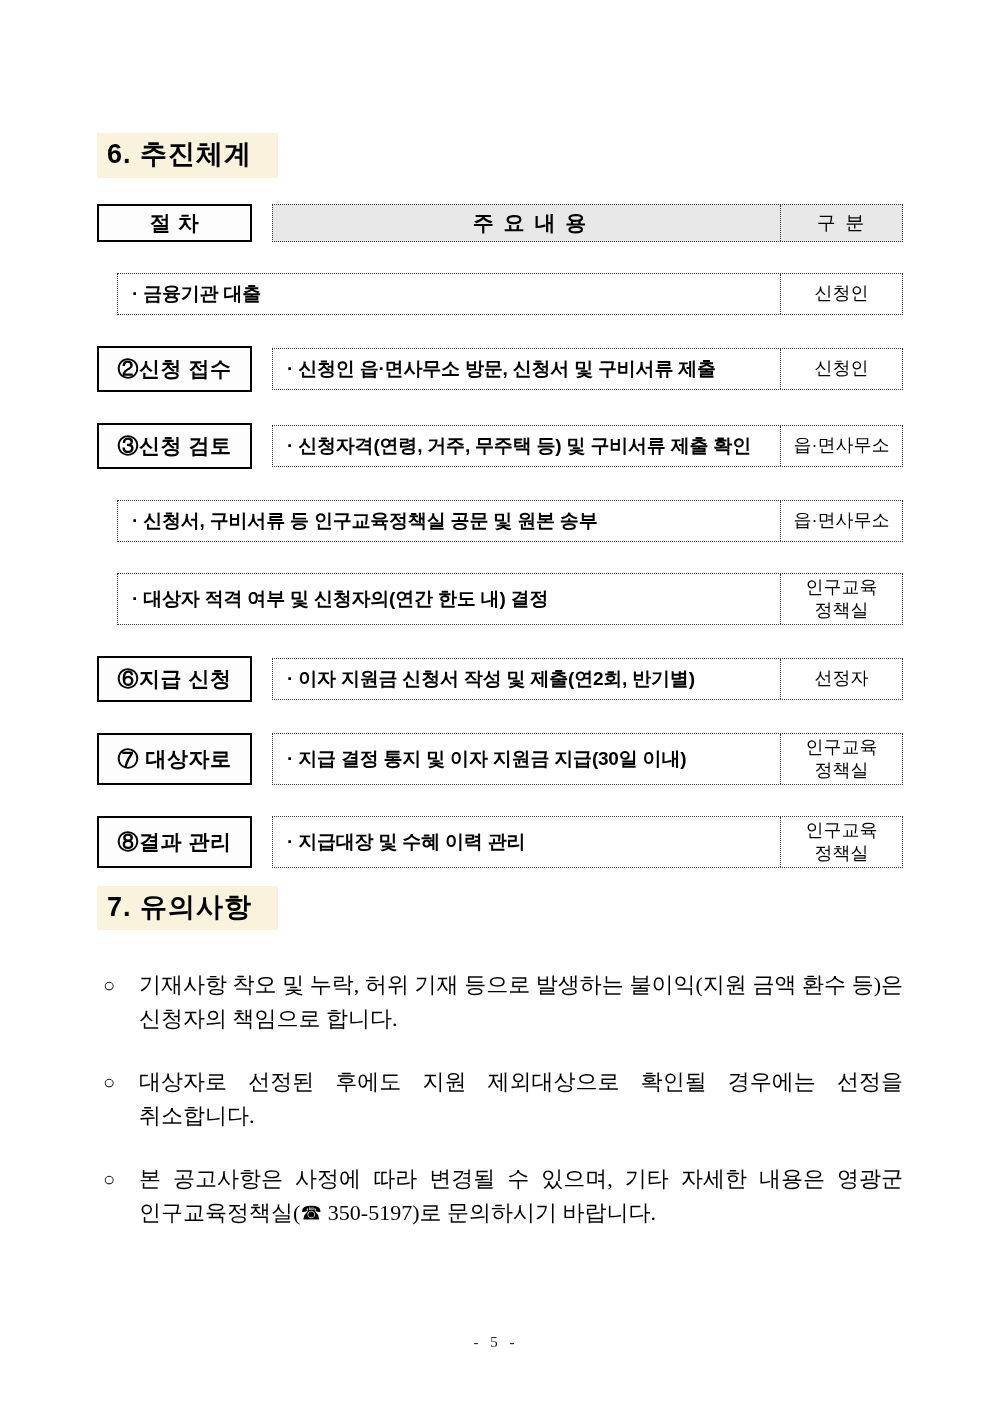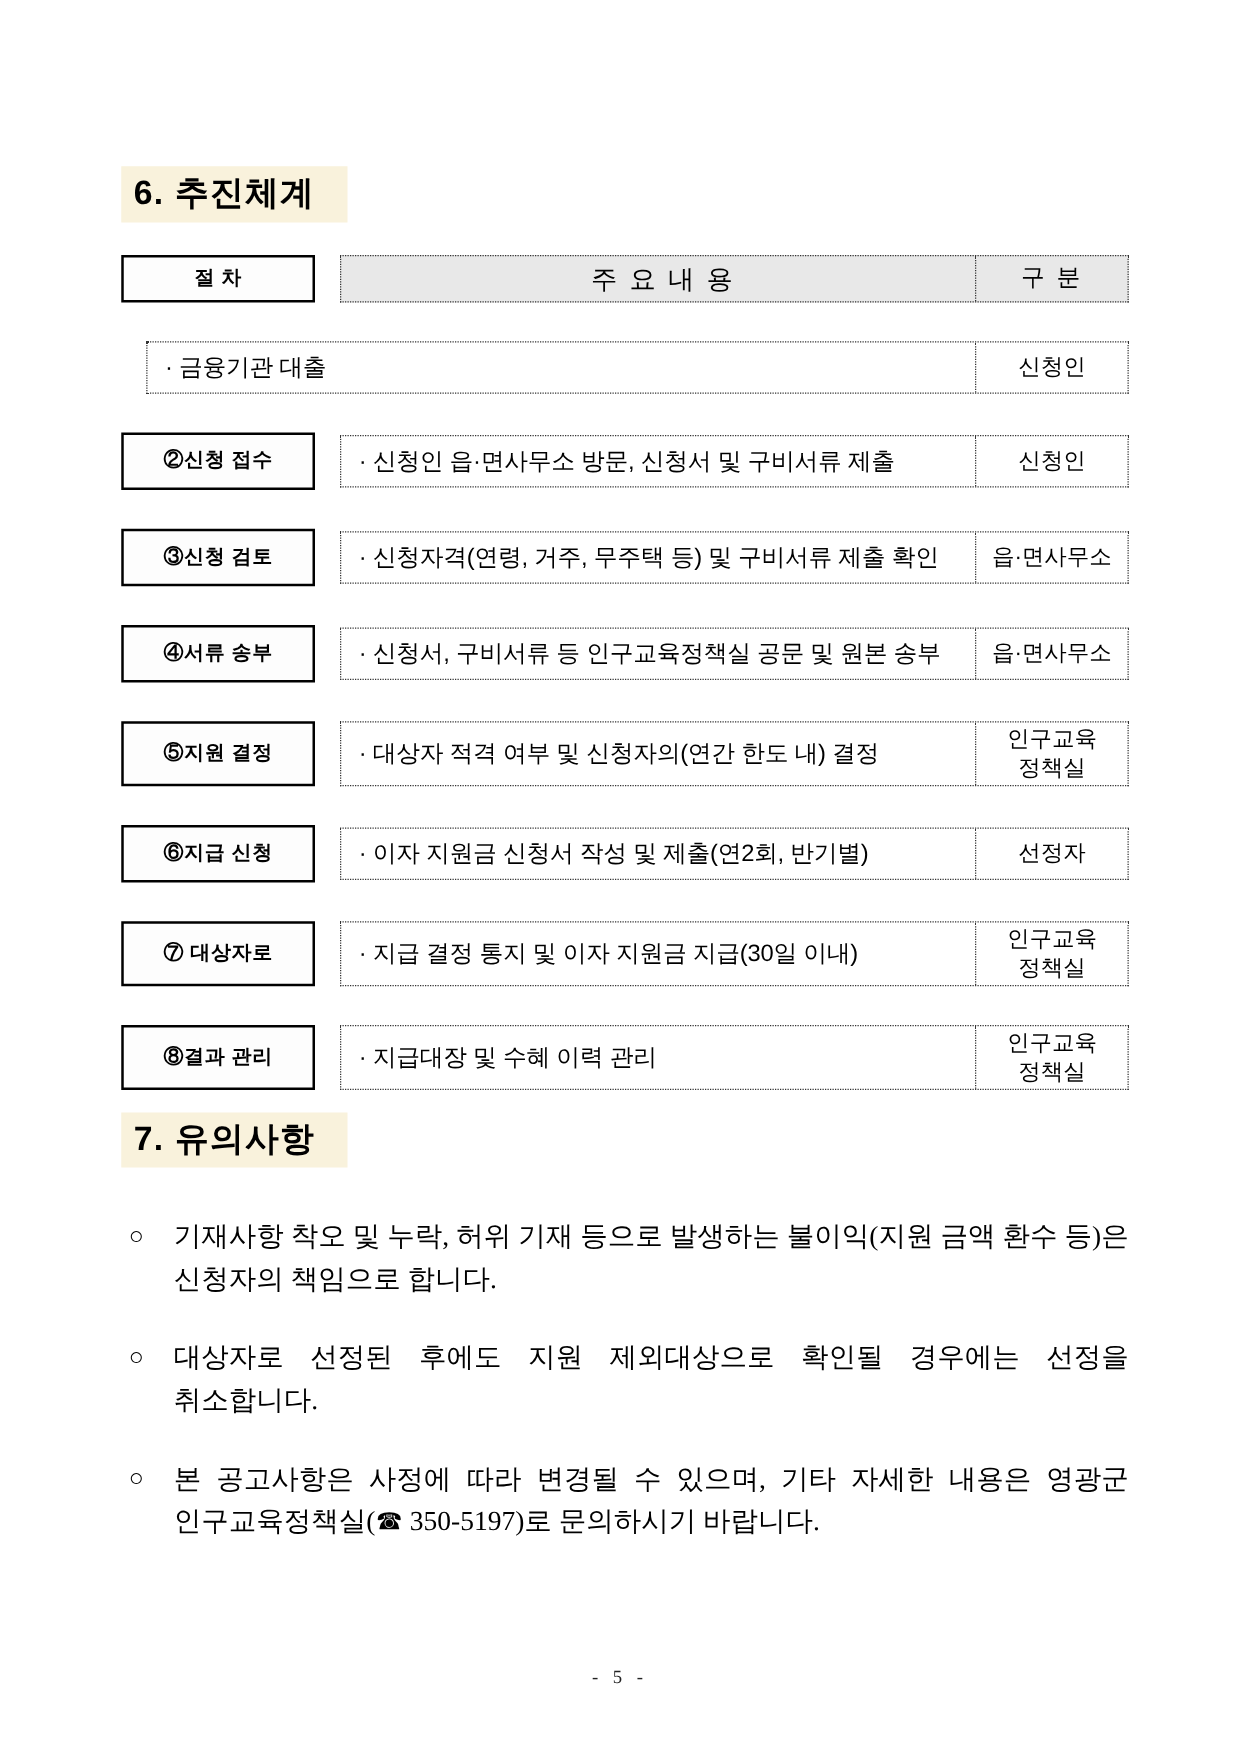--- a/index.html
+++ b/index.html
@@ -41,21 +41,21 @@
 
   .step-box {
     width: 155px;
     flex: 0 0 155px;
     border: 2px solid #000;
     background: #fdfdfd;
     display: flex;
     align-items: center;
     justify-content: center;
     font-weight: bold;
-    font-size: 16px;
+    font-size: 21px;
     min-height: 46px;
     text-align: center;
     letter-spacing: 0.5px;
   }
   .hdr-box { min-height: 38px; }
 
   .gap { width: 20px; flex: 0 0 20px; }
 
   .cells {
     flex: 1;
@@ -69,20 +69,21 @@
   .tall .cells { min-height: 52px; }
 
   .cell-content {
     flex: 1;
     display: flex;
     align-items: center;
     padding: 2px 6px 2px 14px;
     font-size: 19px;
     letter-spacing: -0.2px;
     word-break: keep-all;
+    font-weight: bold;
   }
   .cell-category {
     flex: 0 0 122px;
     width: 122px;
     border-left: 1px dotted #333;
     display: flex;
     align-items: center;
     justify-content: center;
     text-align: center;
     font-size: 18px;
@@ -172,30 +173,28 @@
     <div class="trow">
       <div class="step-box">③신청 검토</div>
       <div class="gap"></div>
       <div class="cells row-cells">
         <div class="cell-content">· 신청자격(연령, 거주, 무주택 등) 및 구비서류 제출 확인</div>
         <div class="cell-category">읍·면사무소</div>
       </div>
     </div>
 
     <div class="trow">
-      <div class="step-box">④서류 송부</div>
       <div class="gap"></div>
       <div class="cells row-cells">
         <div class="cell-content">· 신청서, 구비서류 등 인구교육정책실 공문 및 원본 송부</div>
         <div class="cell-category">읍·면사무소</div>
       </div>
     </div>
 
     <div class="trow tall">
-      <div class="step-box">⑤지원 결정</div>
       <div class="gap"></div>
       <div class="cells row-cells">
         <div class="cell-content">· 대상자 적격 여부 및 신청자의(연간 한도 내) 결정</div>
         <div class="cell-category">인구교육 정책실</div>
       </div>
     </div>
 
     <div class="trow">
       <div class="step-box">⑥지급 신청</div>
       <div class="gap"></div>

